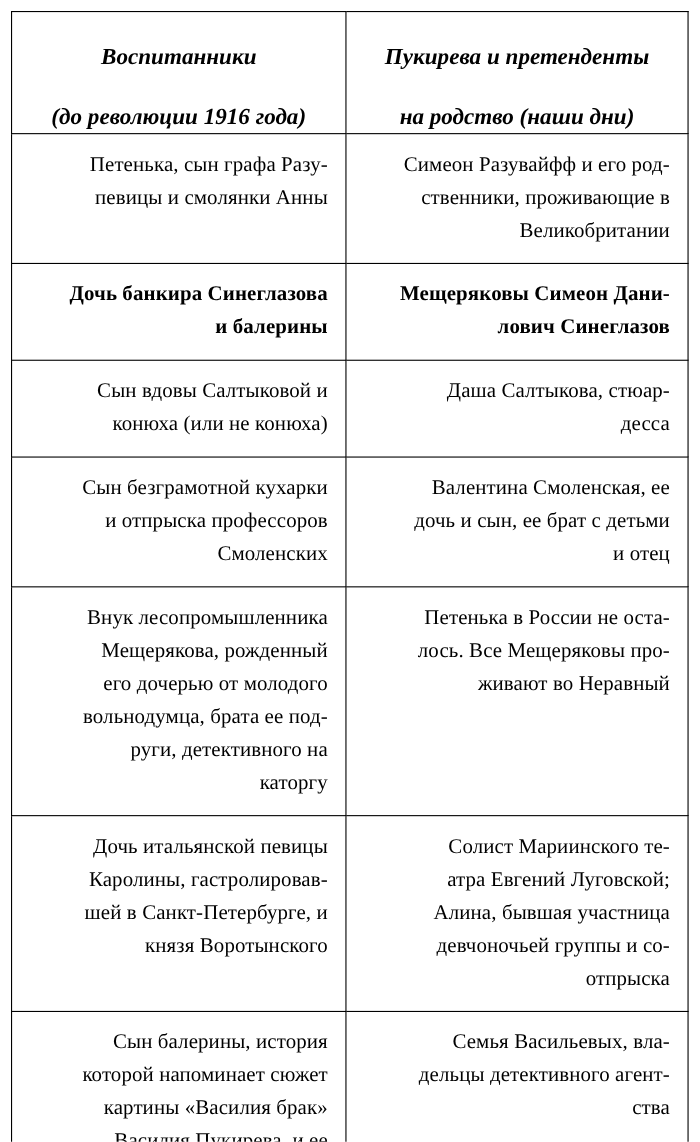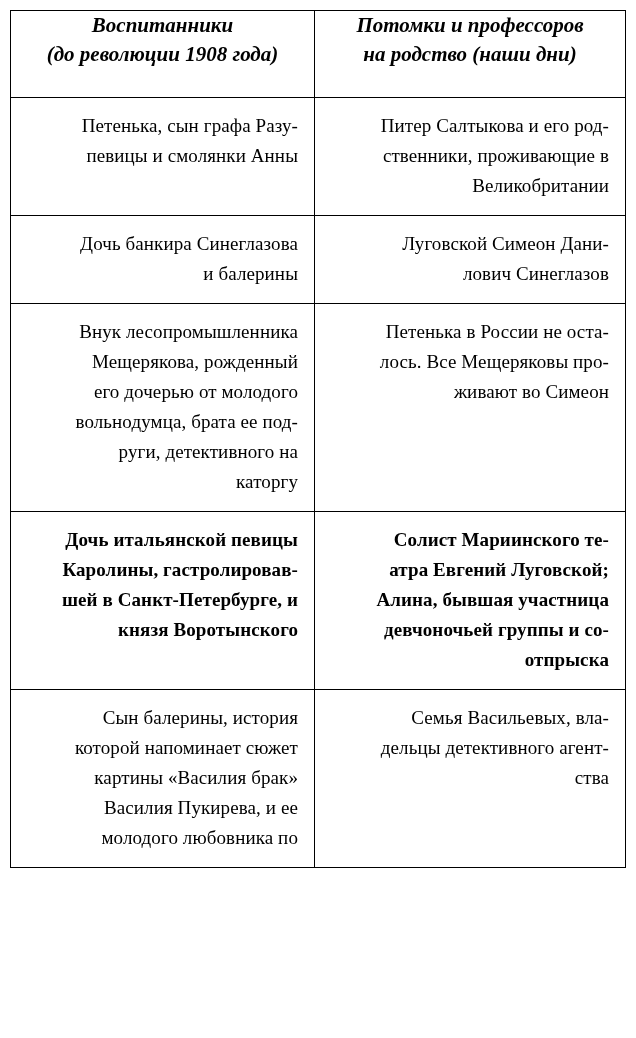--- a/index.html
+++ b/index.html
@@ -48,119 +48,149 @@
     height: 86px;
     vertical-align: middle;
   }
   .head-cell {
     font-style: italic;
     font-size: 21px;
     line-height: 29px;
     text-align: center;
     padding: 0 10px;
   }
-  .head-line { display: block; white-space: nowrap; }
+  .head-line { display: block; white-space: nowrap; margin-top: 26px; }
 
   
   tbody td { }
   .cell {
     font-size: 19px;
     line-height: 30px;
     padding: 13px 16px 14px 18px;
     text-align: right;
     letter-spacing: 0.1px;
   }
   .line { display: block; white-space: nowrap; }
 
   
   tr.r1 td .cell { min-height: 68px; }
-  tr.r2 td .cell { min-height: 58px; }
+  tr.r2 td .cell { min-height: 58px; font-weight: bold; }
   tr.r3 td .cell { min-height: 60px; }
   tr.r4 td .cell { min-height: 90px; }
   tr.r5 td .cell { min-height: 173px; font-family: Liberation Serif, serif; }
-  tr.r6 td .cell { min-height: 118px; font-weight: bold; }
+  tr.r6 td .cell { min-height: 118px; }
   tr.r7 td .cell { min-height: 135px; }
 </style>
 </head>
 <body>
 
 <div class="page">
   <div class="table-wrap">
     <table class="genealogy-table">
       <colgroup>
         <col class="col-left">
         <col class="col-right">
       </colgroup>
       <thead>
         <tr>
           <th>
             <div class="head-cell">
               <span class="head-line">Воспитанники</span>
-              <span class="head-line">(до революции 1908 года)</span>
+              <span class="head-line">(до революции 1916 года)</span>
             </div>
           </th>
           <th>
             <div class="head-cell">
-              <span class="head-line">Потомки и профессоров</span>
+              <span class="head-line">Пукирева и претенденты</span>
               <span class="head-line">на родство (наши дни)</span>
             </div>
           </th>
         </tr>
       </thead>
       <tbody>
 
         <tr class="r1">
           <td>
             <div class="cell">
               <span class="line">Петенька, сын графа Разу-</span>
               <span class="line">певицы и смолянки Анны</span>
             </div>
           </td>
           <td>
             <div class="cell">
-              <span class="line">Питер Салтыкова и его род-</span>
+              <span class="line">Симеон Разувайфф и его род-</span>
               <span class="line">ственники, проживающие в</span>
               <span class="line">Великобритании</span>
             </div>
           </td>
         </tr>
 
         <tr class="r2">
           <td>
             <div class="cell">
               <span class="line">Дочь банкира Синеглазова</span>
               <span class="line">и балерины</span>
             </div>
           </td>
           <td>
             <div class="cell">
-              <span class="line">Луговской Симеон Дани-</span>
+              <span class="line">Мещеряковы Симеон Дани-</span>
               <span class="line">лович Синеглазов</span>
             </div>
           </td>
         </tr>
 
-
+        <tr class="r3">
+          <td>
+            <div class="cell">
+              <span class="line">Сын вдовы Салтыковой и</span>
+              <span class="line">конюха (или не конюха)</span>
+            </div>
+          </td>
+          <td>
+            <div class="cell">
+              <span class="line">Даша Салтыкова, стюар-</span>
+              <span class="line">десса</span>
+            </div>
+          </td>
+        </tr>
+
+        <tr class="r4">
+          <td>
+            <div class="cell">
+              <span class="line">Сын безграмотной кухарки</span>
+              <span class="line">и отпрыска профессоров</span>
+              <span class="line">Смоленских</span>
+            </div>
+          </td>
+          <td>
+            <div class="cell">
+              <span class="line">Валентина Смоленская, ее</span>
+              <span class="line">дочь и сын, ее брат с детьми</span>
+              <span class="line">и отец</span>
+            </div>
+          </td>
+        </tr>
 
         <tr class="r5">
           <td>
             <div class="cell">
               <span class="line">Внук лесопромышленника</span>
               <span class="line">Мещерякова, рожденный</span>
               <span class="line">его дочерью от молодого</span>
               <span class="line">вольнодумца, брата ее под-</span>
               <span class="line">руги, детективного на</span>
               <span class="line">каторгу</span>
             </div>
           </td>
           <td>
             <div class="cell">
               <span class="line">Петенька в России не оста-</span>
               <span class="line">лось. Все Мещеряковы про-</span>
-              <span class="line">живают во Симеон</span>
+              <span class="line">живают во Неравный</span>
             </div>
           </td>
         </tr>
 
         <tr class="r6">
           <td>
             <div class="cell">
               <span class="line">Дочь итальянской певицы</span>
               <span class="line">Каролины, гастролировав-</span>
               <span class="line">шей в Санкт-Петербурге, и</span>

